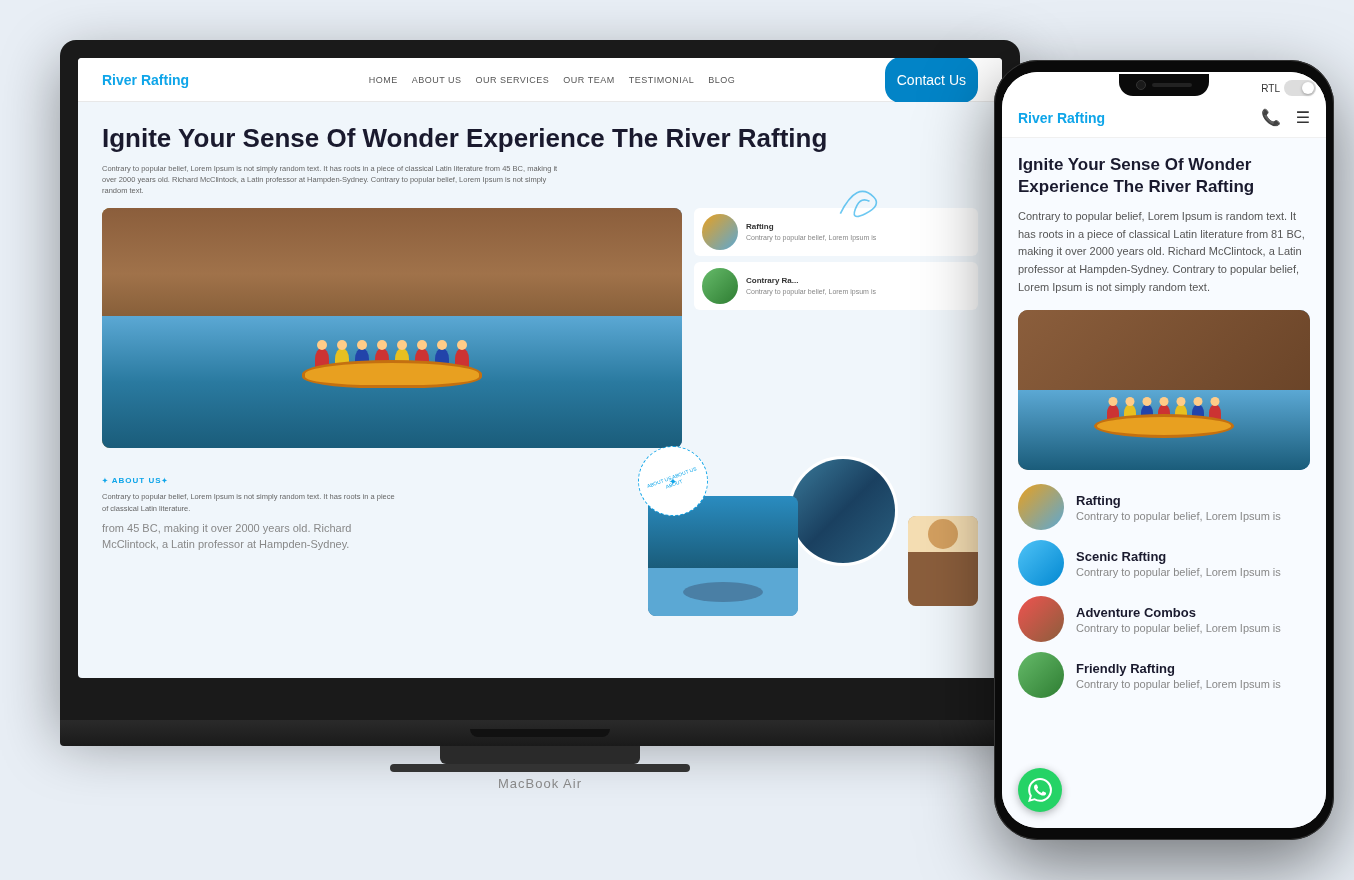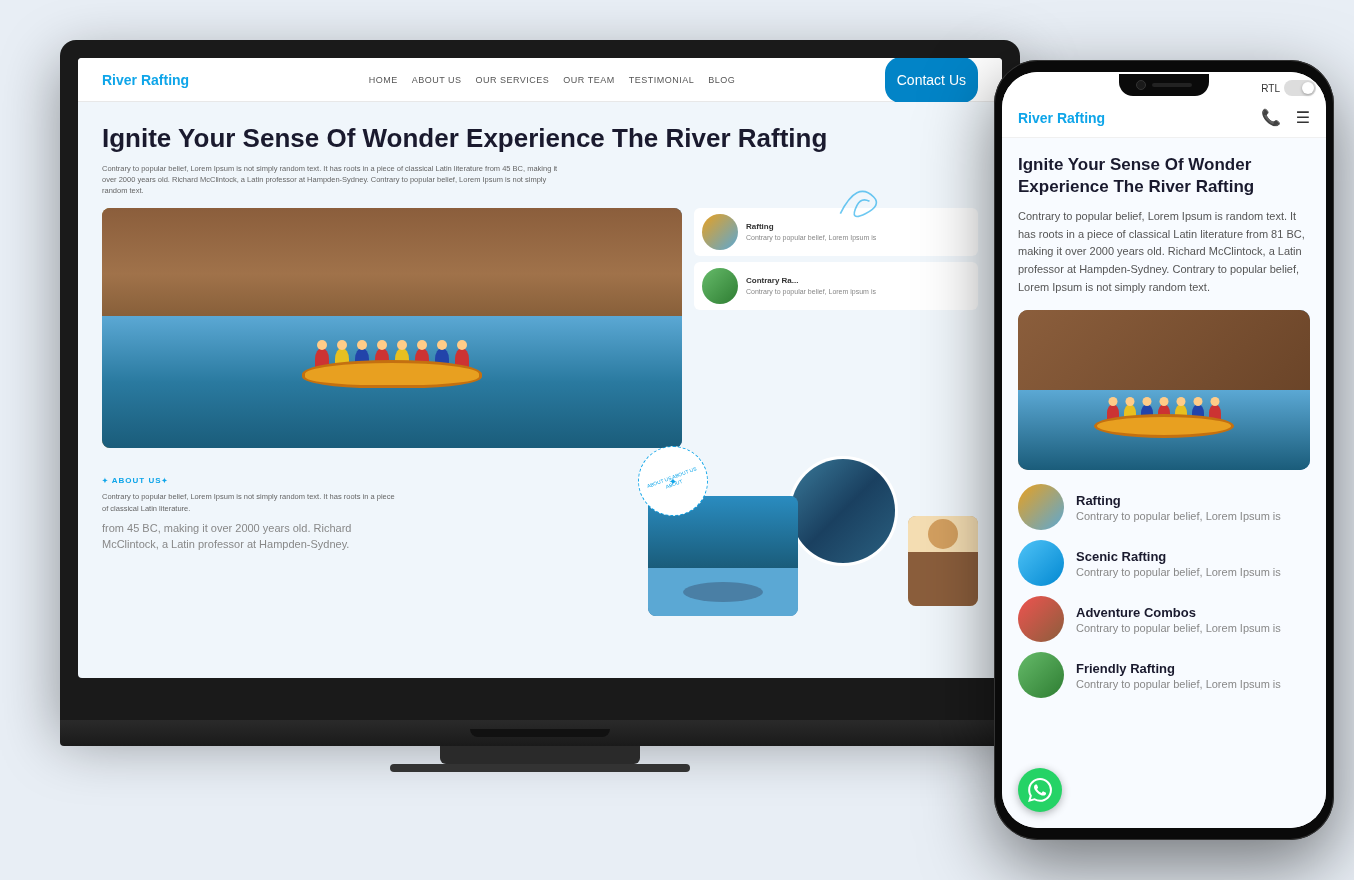--- a/index.html
+++ b/index.html
@@ -661,20 +661,21 @@
         </div>
 
       </div>
     </div>
   </div>
   <div class="laptop-base">
     <div class="laptop-notch"></div>
   </div>
   <div class="laptop-stand"></div>
   <div class="laptop-foot"></div>
+  <div class="laptop-label">MacBook Air</div>
 </div>
 
 <div class="phone-wrapper">
   <div class="phone-body">
     <div class="phone-notch">
       <div class="phone-camera"></div>
       <div class="phone-speaker"></div>
     </div>
 
     <div class="phone-screen">

